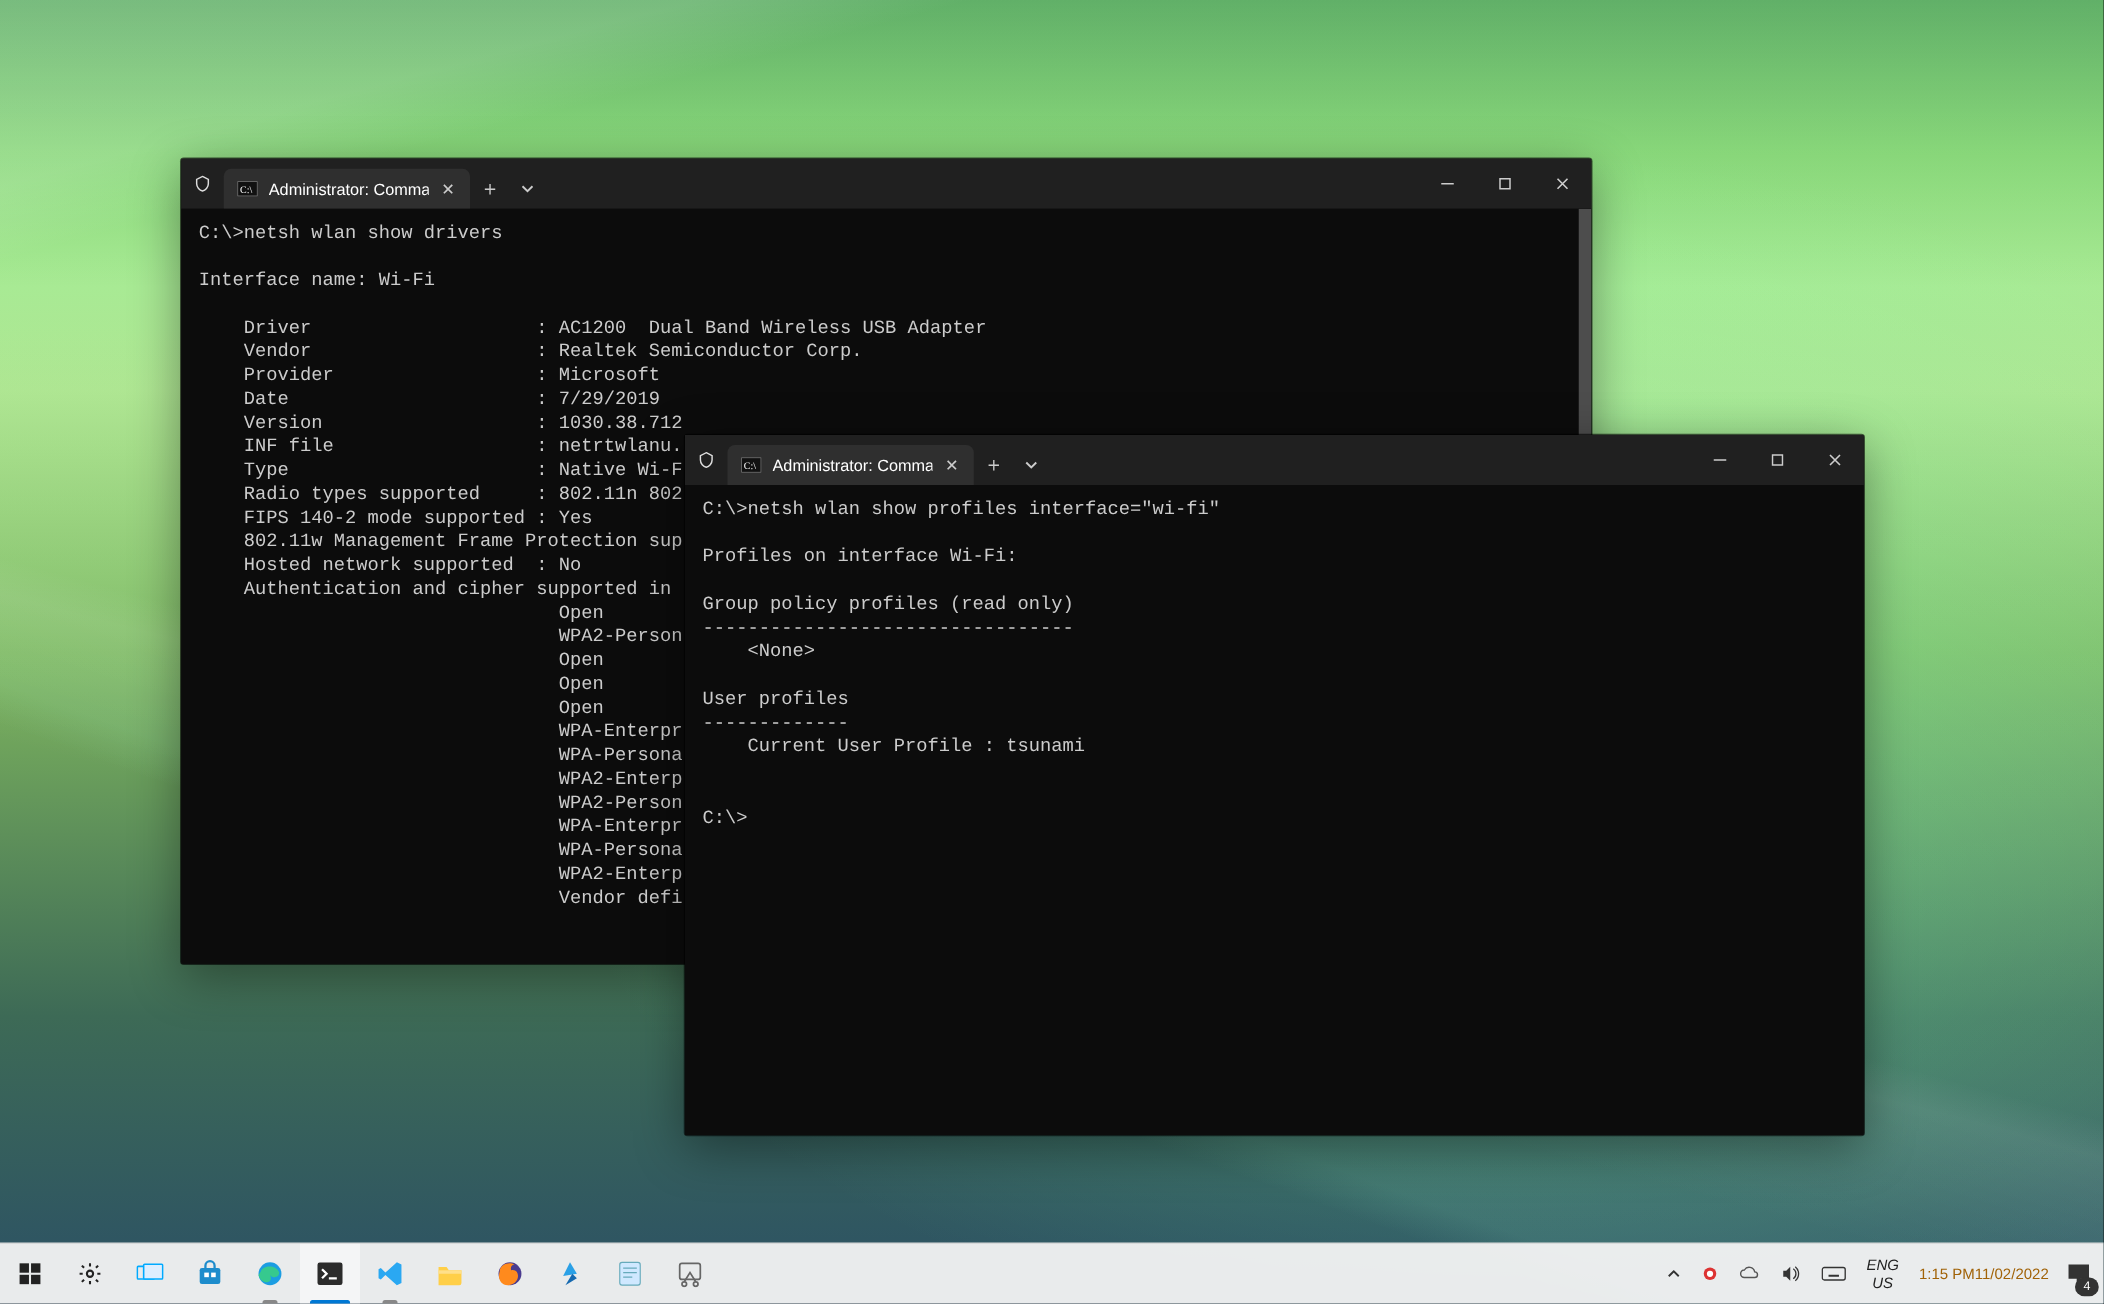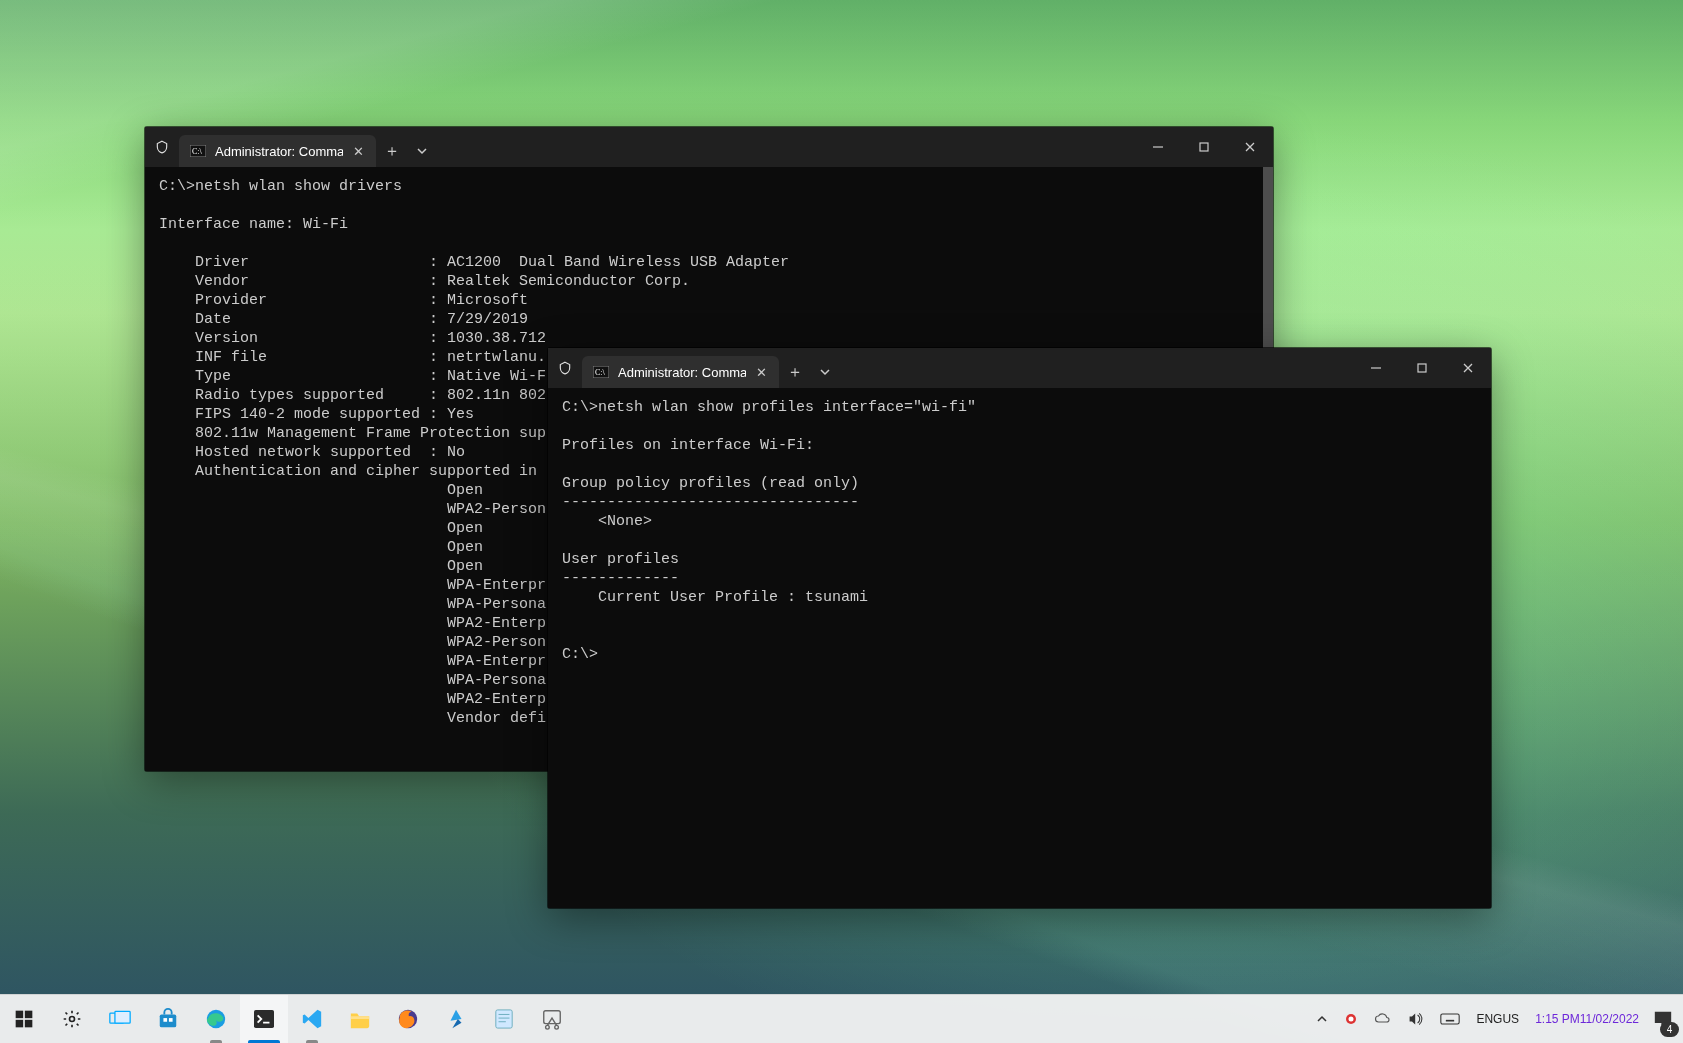--- a/index.html
+++ b/index.html
@@ -167,21 +167,21 @@
     justify-content:center;
     height:48px;
     padding:0 6px;
     font-size:12px;
     color:#222;
   }
   .clock {
     text-align:center;
     line-height:16px;
     font-size:12px;
-    color:#6d28d9;
+    color:#a16207;
     padding-right:4px;
   }
   .notif {
     position:relative;
   }
   .badge {
     position:absolute;
     right:0px; bottom:6px;
     min-width:15px;
     height:15px;
@@ -465,21 +465,21 @@
       <div class="tray-block">
         <svg width="20" height="14" viewBox="0 0 24 16">
             <rect x="1" y="2" width="22" height="12" rx="2" fill="none" stroke="#333" stroke-width="1.3"></rect>
             <line x1="5" y1="6" x2="5" y2="6" stroke="#333" stroke-width="2"></line>
             <line x1="9" y1="6" x2="9" y2="6" stroke="#333" stroke-width="2"></line>
             <line x1="13" y1="6" x2="13" y2="6" stroke="#333" stroke-width="2"></line>
             <line x1="17" y1="6" x2="17" y2="6" stroke="#333" stroke-width="2"></line>
             <line x1="7" y1="10" x2="17" y2="10" stroke="#333" stroke-width="2"></line>
           </svg>
       </div>
-      <div class="tray-block" style="flex-direction:row;line-height:14px;padding:0 6px;">
+      <div class="tray-block" style="flex-direction:column;line-height:14px;padding:0 6px;font-style:italic;">
         <span>ENG</span>
         <span>US</span>
       </div>
       <div class="tray-block clock">
         <div>1:15 PM</div>
         <div>11/02/2022</div>
       </div>
       <div class="tray-block notif">
         <svg width="20" height="18" viewBox="0 0 24 22">
             <path d="M2 2h20v14H14l-4 4v-4H2z" fill="#333"></path>

